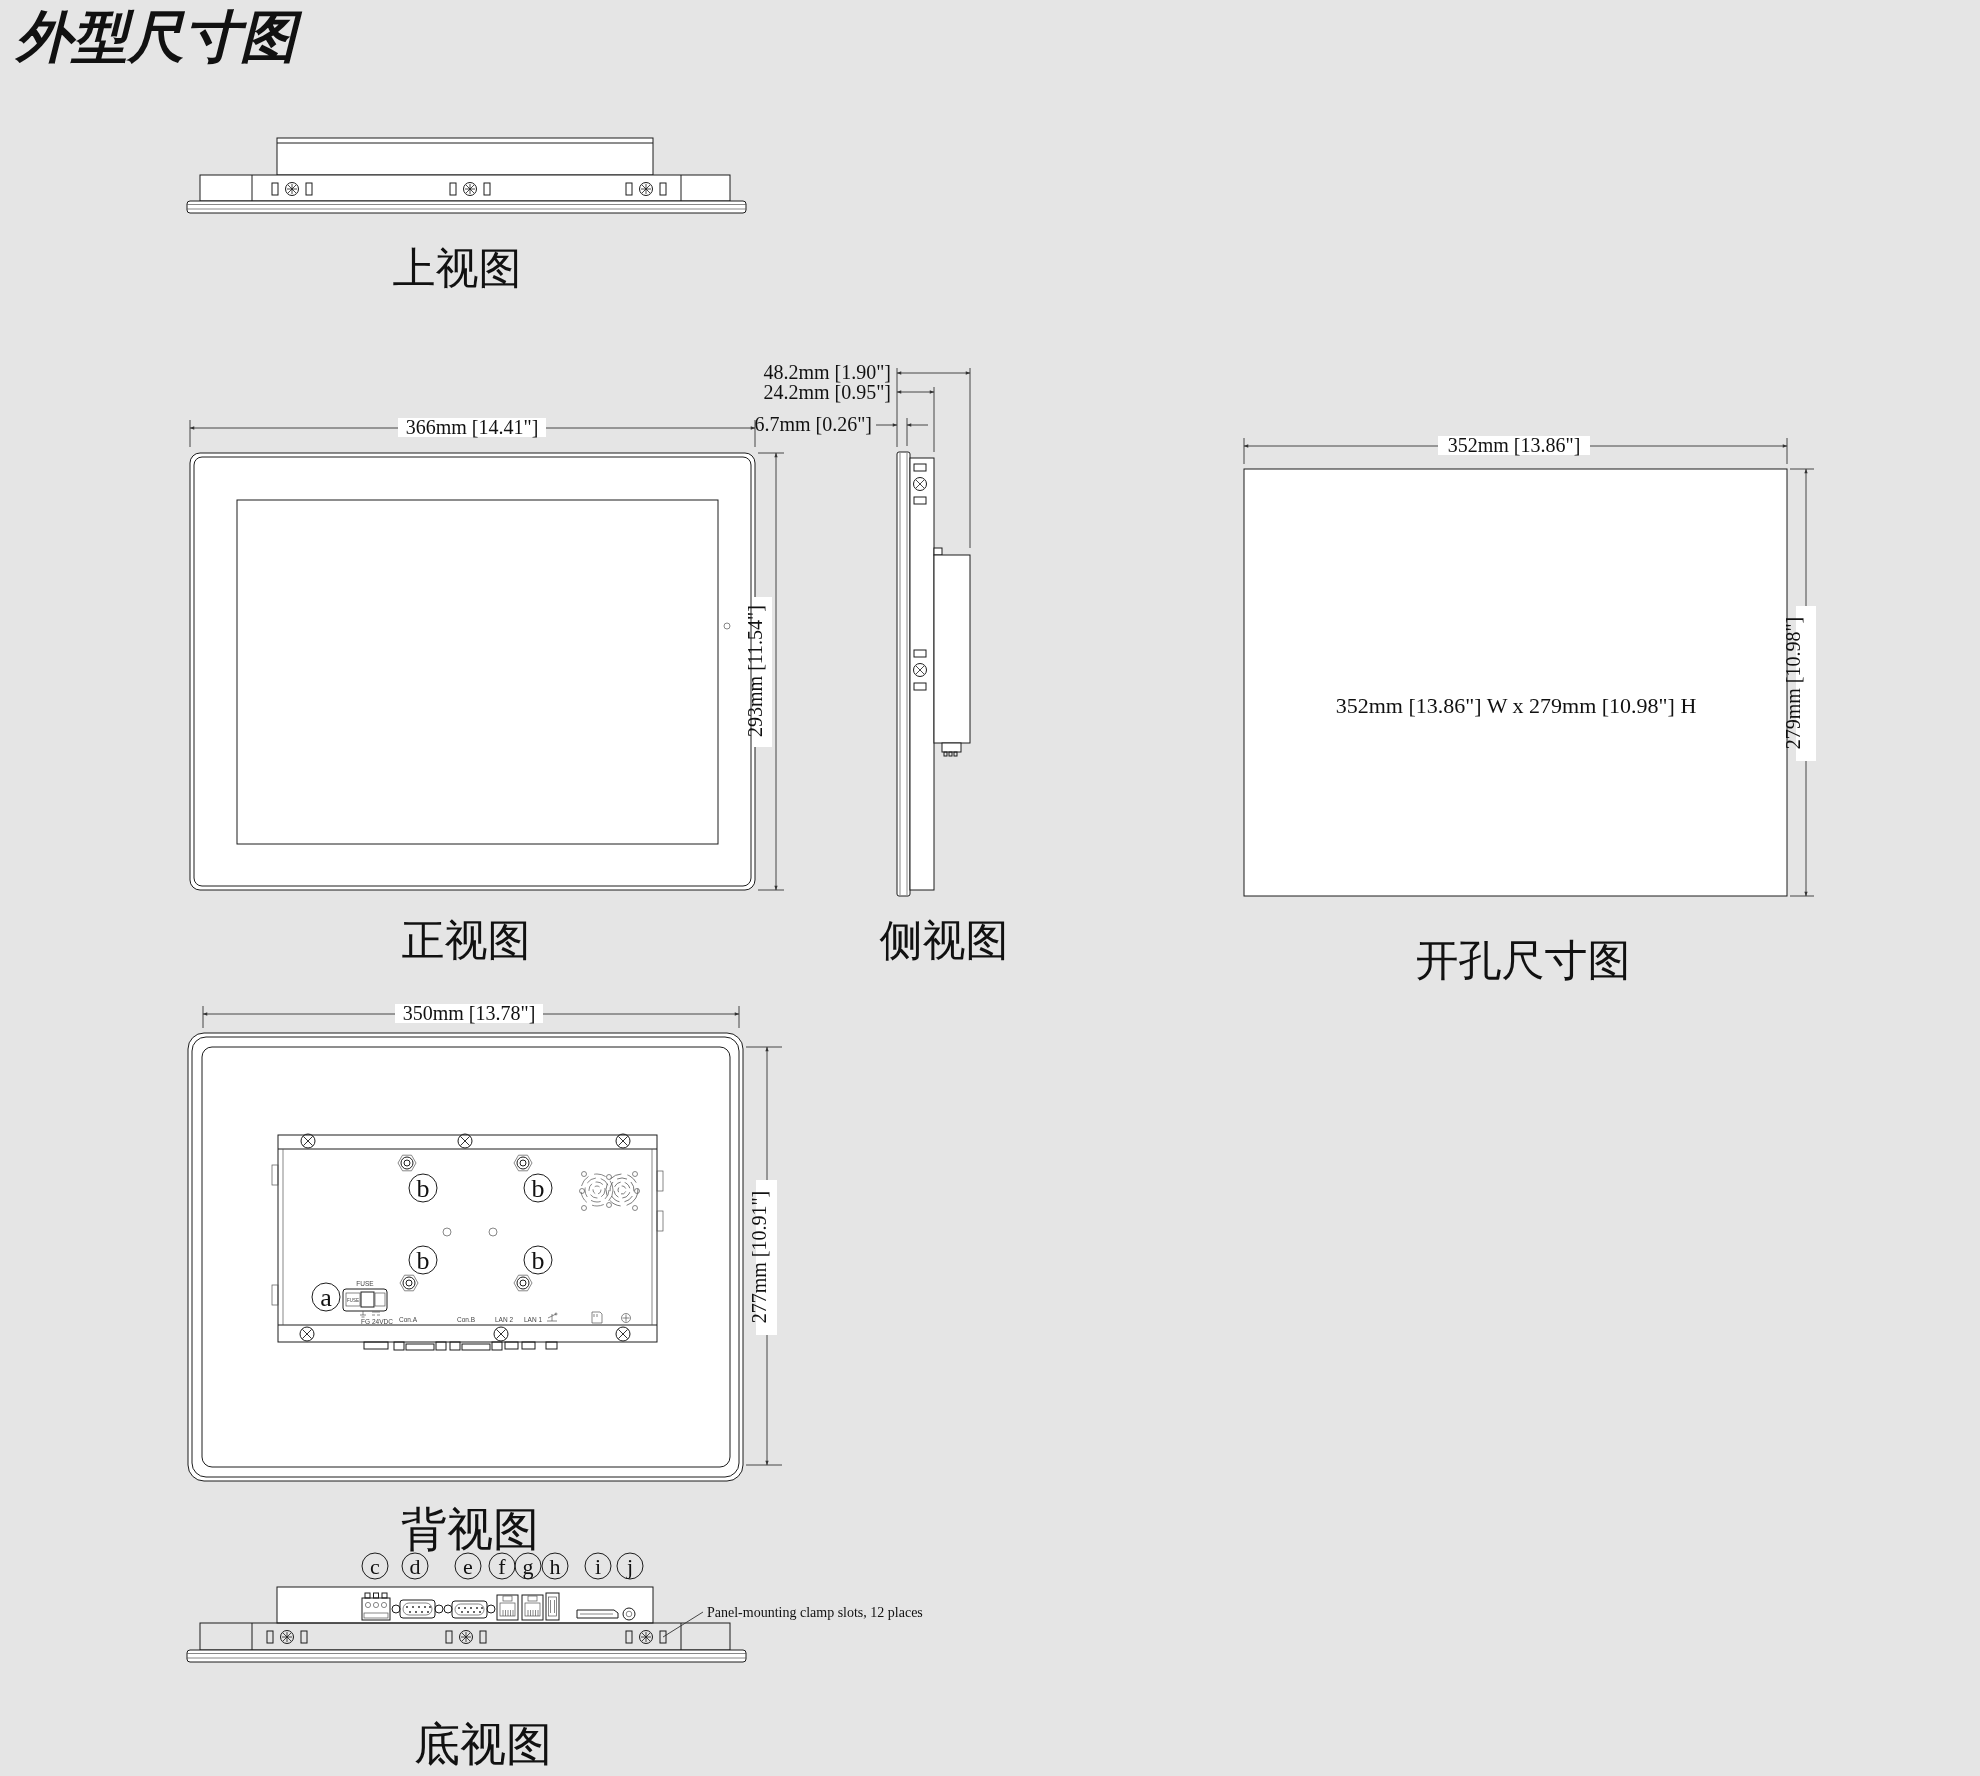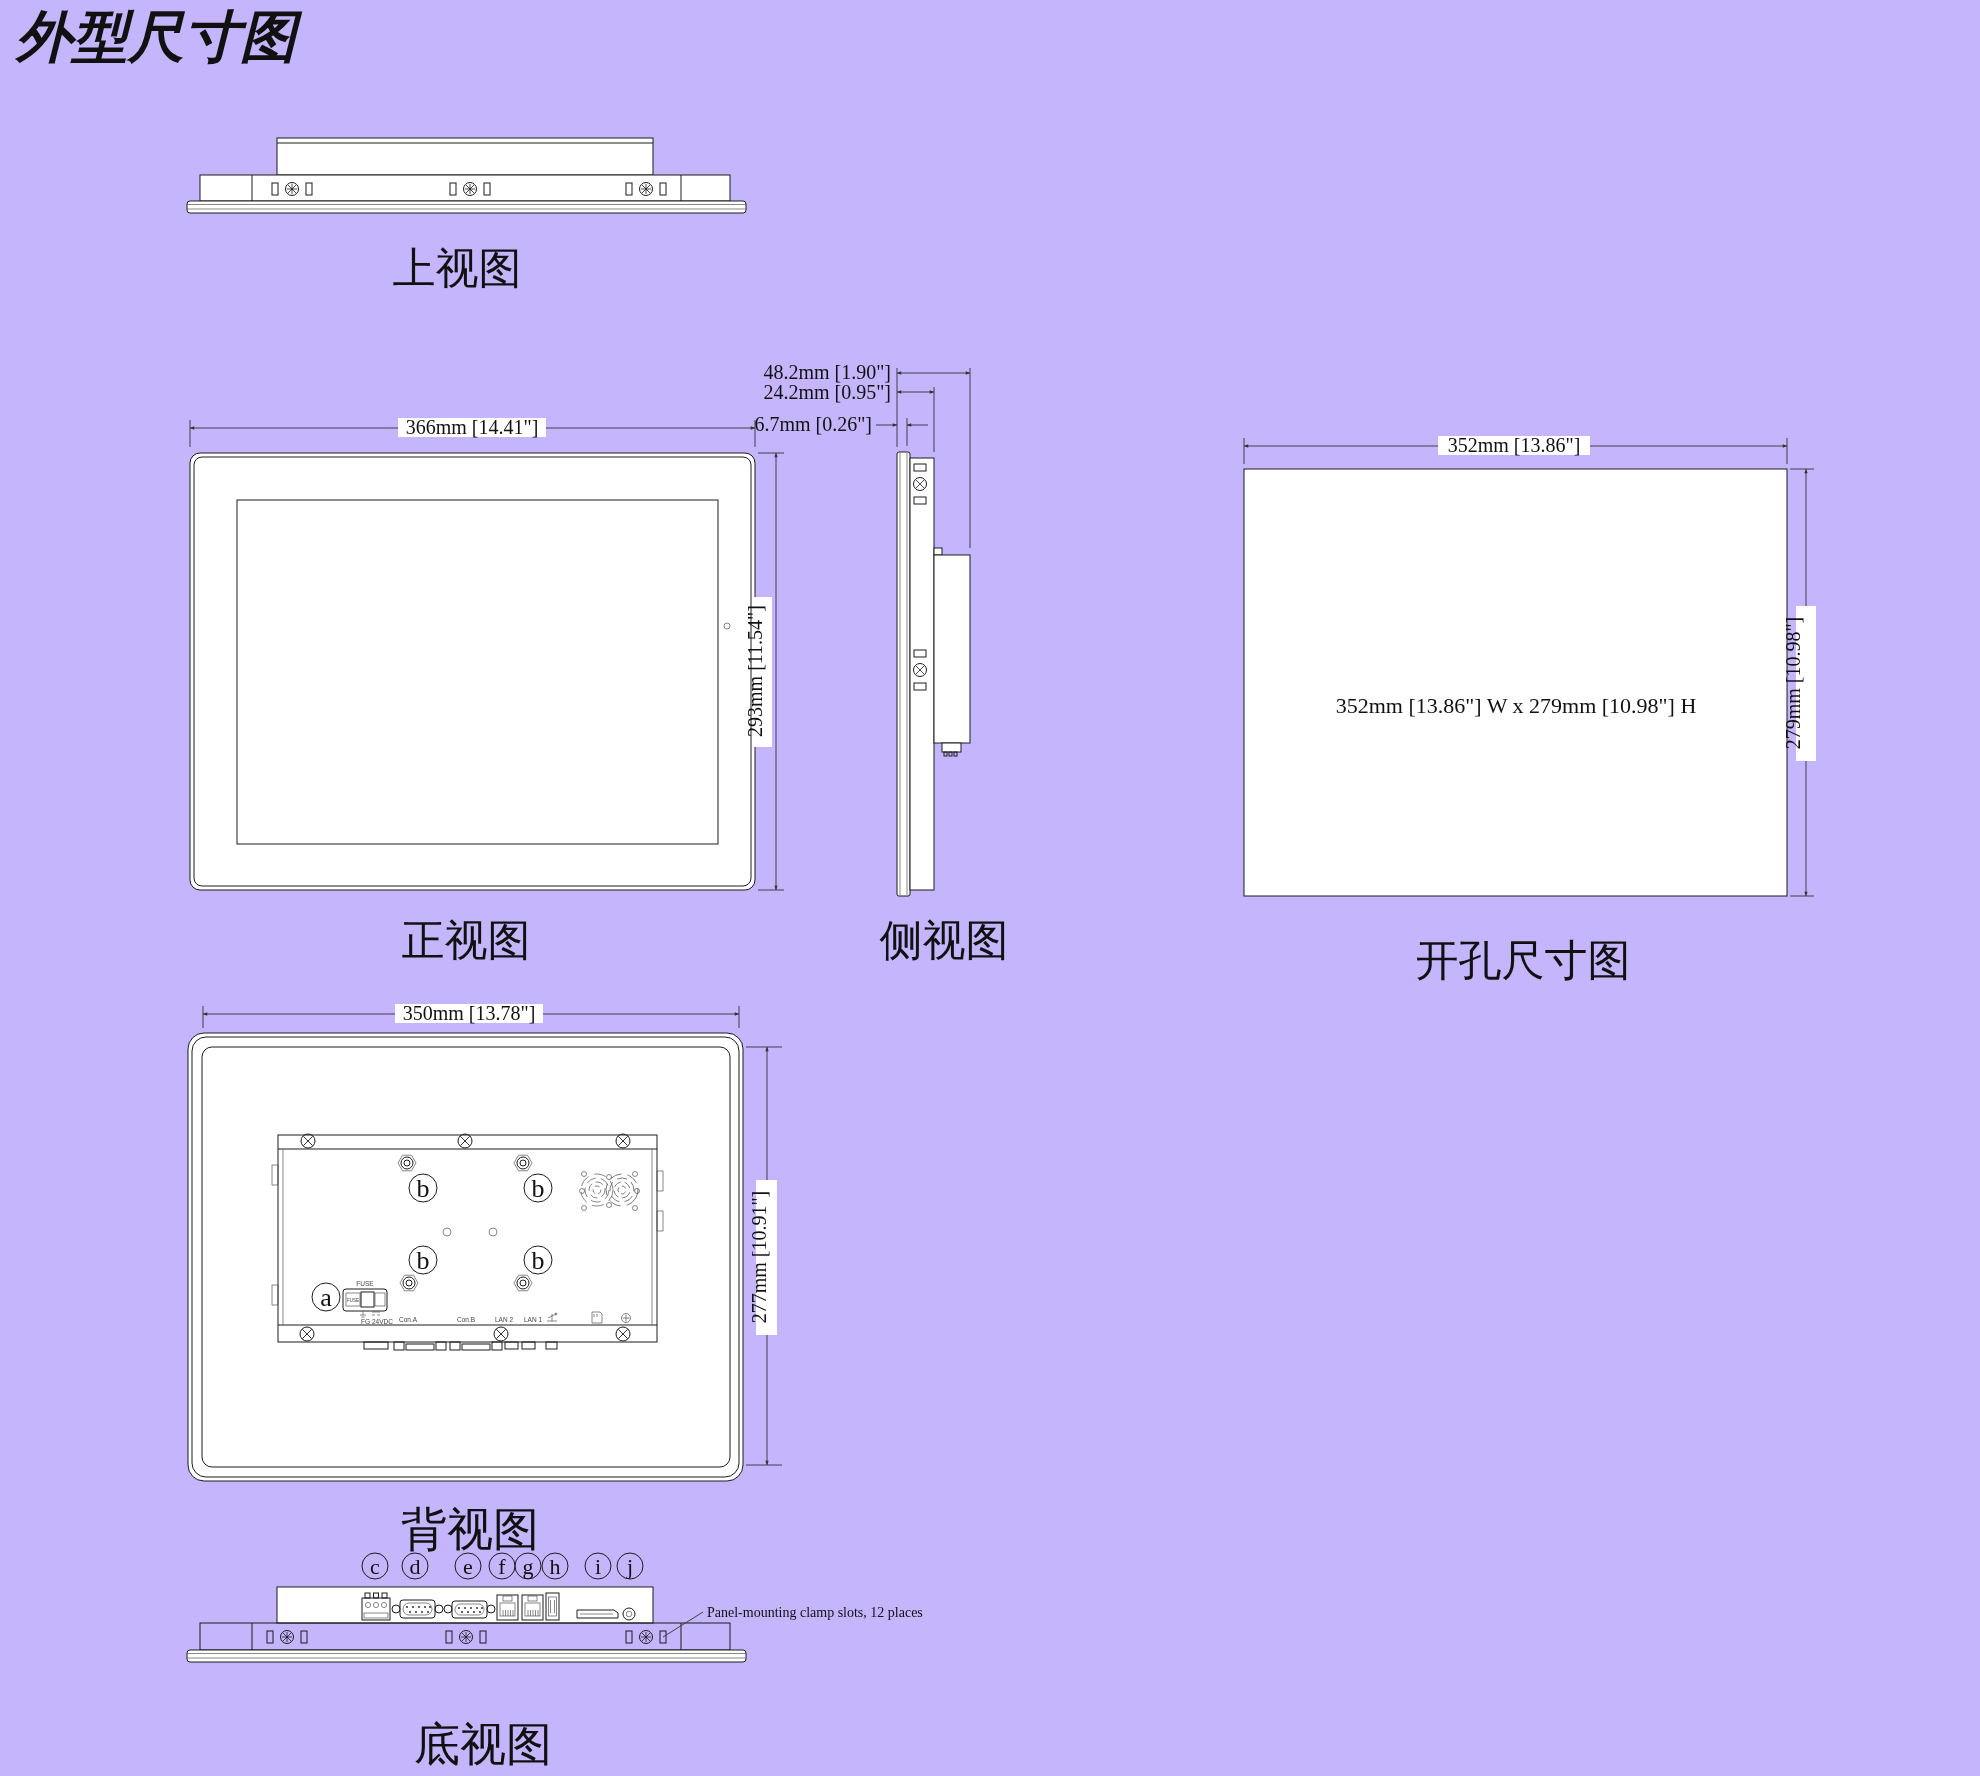--- a/index.html
+++ b/index.html
@@ -1,16 +1,16 @@
 <!DOCTYPE html>
 <html><head>
 <meta charset="utf-8">
 <style>
   html,body{margin:0;padding:0;background:#fff;}
-  .page{width:1980px;height:1776px;background:#c4b5fd;position:relative;overflow:hidden;}
+  .page{width:1980px;height:1776px;background:#e5e5e5;position:relative;overflow:hidden;}
   svg{display:block;}
   text{fill:#111;}
   .cjk-title{font-family:"Liberation Serif","DejaVu Serif",serif;font-size:56px;font-weight:bold;font-style:italic;}
   .cjk-label{font-family:"Liberation Serif","DejaVu Serif",serif;font-size:43px;}
   .dim{font-family:"Liberation Serif","DejaVu Serif",serif;font-size:20px;}
   .dim-big{font-family:"Liberation Serif","DejaVu Serif",serif;font-size:22px;}
   .callout{font-family:"Liberation Serif","DejaVu Serif",serif;font-size:26px;}
   .callout-sm{font-family:"Liberation Serif","DejaVu Serif",serif;font-size:22px;}
   .note{font-family:"Liberation Serif","DejaVu Serif",serif;font-size:14px;}
   .tiny{font-family:"Liberation Sans","DejaVu Sans",sans-serif;font-size:6.5px;fill:#444;}

